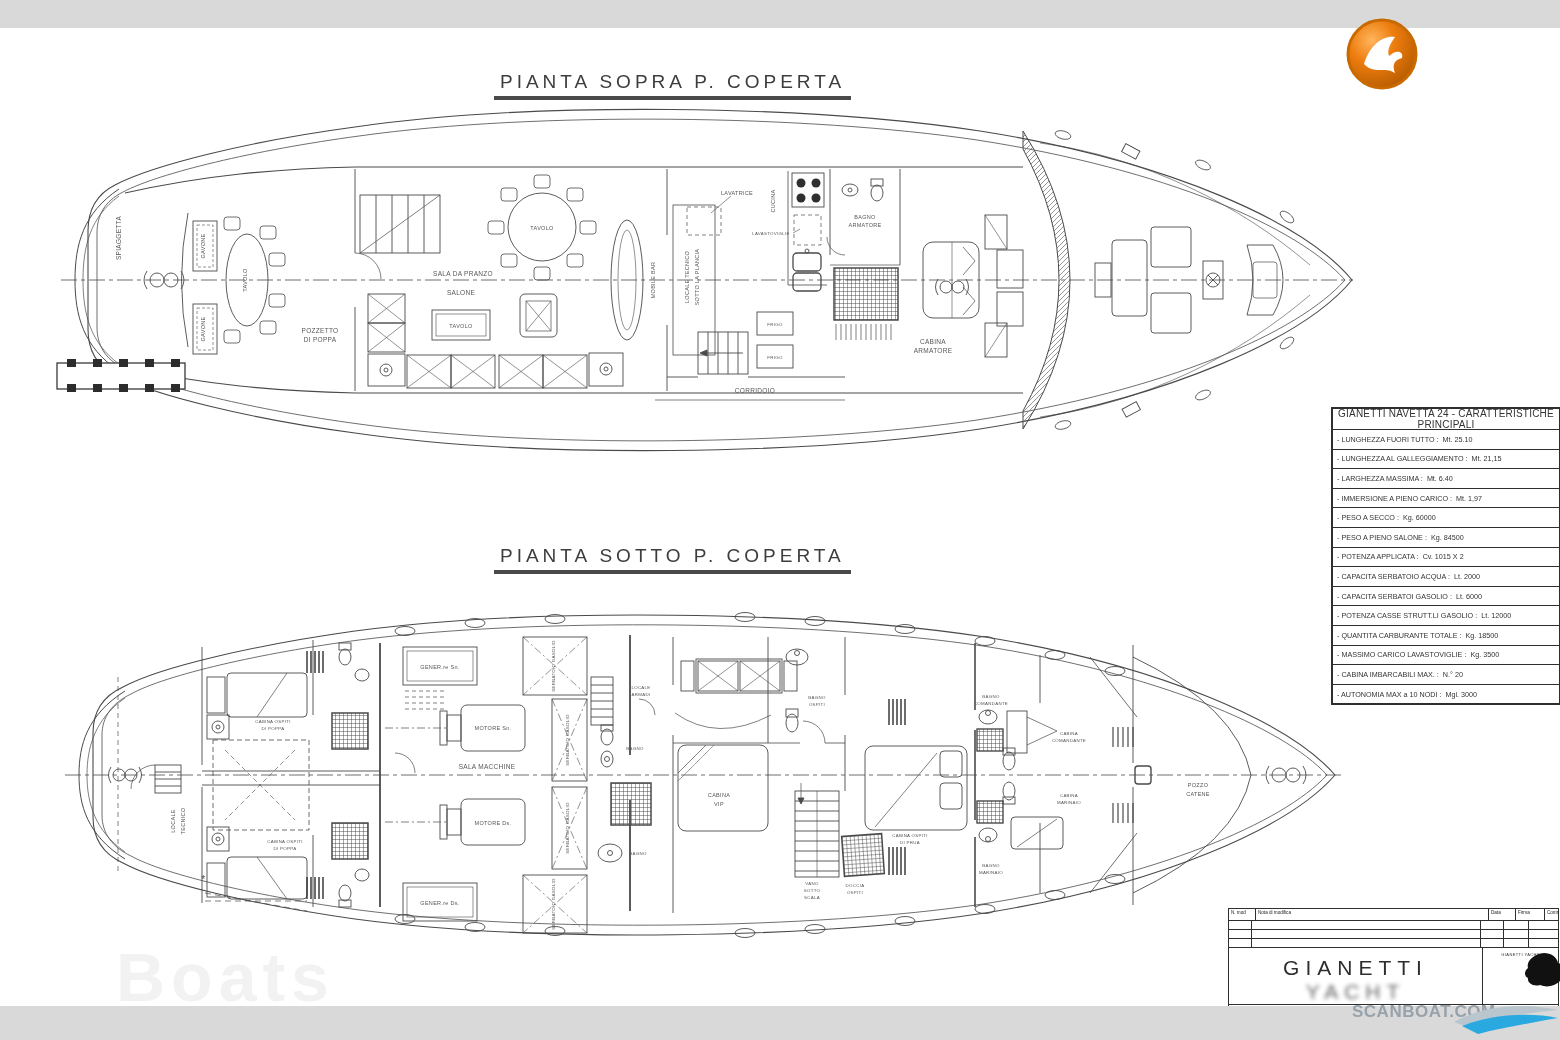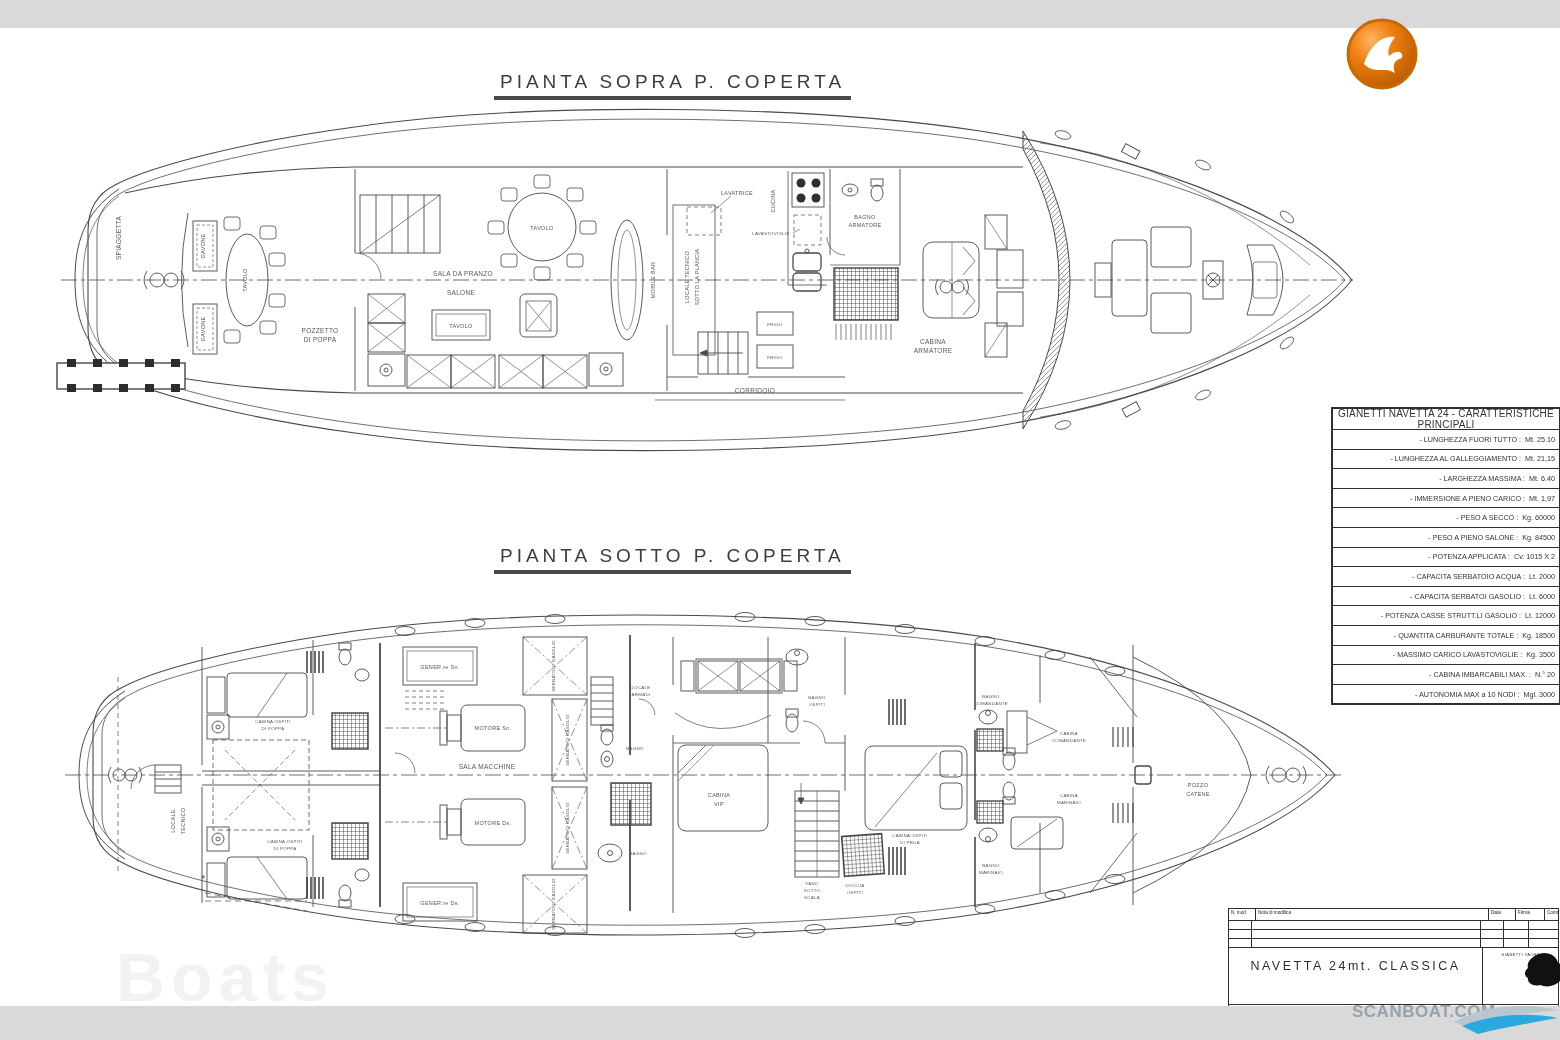--- a/index.html
+++ b/index.html
@@ -15,21 +15,21 @@
   svg{position:absolute;z-index:1;}
   #svg-upper{left:55px;top:95px;}
   #svg-lower{left:55px;top:595px;}
   svg text{fill:#565656;font-family:"Liberation Sans",sans-serif;letter-spacing:.3px;}
   .lb{font-size:6.5px;} .lbs{font-size:5.5px;} .lbt{font-size:4.4px;}
   
   #spec-table{position:absolute;left:1331px;top:407px;width:226px;border:2px solid #2f2f2f;
     background:#fff;z-index:2;font-size:7.2px;color:#333;}
   #spec-table .hdr{height:20px;display:flex;align-items:center;justify-content:center;
     text-align:center;border-bottom:1px solid #2f2f2f;font-size:10px;letter-spacing:.2px;padding:0 2px;}
-  #spec-table .row{height:18.6px;display:flex;align-items:center;justify-content:flex-end;
+  #spec-table .row{height:18.6px;display:flex;align-items:center;justify-content:flex-start;
     padding:0 4px;border-bottom:1px solid #2f2f2f;}
   #spec-table .row:last-child{border-bottom:none;}
   #spec-table .v{white-space:nowrap;padding-left:4px;}
   
   #title-block{position:absolute;left:1228px;top:908px;width:329px;height:130px;
     border:1.5px solid #2f2f2f;background:#fff;z-index:1;font-size:4.6px;color:#222;}
   #tb-head{display:flex;height:11px;border-bottom:1px solid #2f2f2f;}
   #tb-head div{border-right:1px solid #2f2f2f;padding:1px 2px;overflow:hidden;white-space:nowrap;}
   .tb-c1{width:22px;} .tb-c2{width:228px;} .tb-c3{width:22px;} .tb-c4{width:24px;} .tb-c5{flex:1;border-right:none!important;}
   .tb-thin{height:8px;border-bottom:1px solid #2f2f2f;position:relative;}
@@ -669,20 +669,22 @@
       <i style="left:299px"></i>
     </div>
   <div class="tb-thin">
       <i style="left:22px"></i>
       <i style="left:251px"></i>
       <i style="left:274px"></i>
       <i style="left:299px"></i>
     </div>
   <div id="tb-main">
     <div id="tb-brand">
+      <div class="l1"><span>GIANETTI</span>
+        <span class="smudge">YACHT</span></div>
       <div class="l2">NAVETTA 24mt. CLASSICA</div>
     </div>
     <div id="tb-logo">
       <svg width="46" height="38" viewBox="0 0 46 38">
         <path fill="#111" d="M23 2 C30 2 36 6 37 12 C41 13 43 17 41 21 C44 23 43 28 39 30 C34 35 26 37 19 34 C12 36 6 32 7 27 C3 25 3 20 7 17 C5 11 12 3 23 2 Z M14 30 L34 30 L32 34 L16 34 Z"></path>
       </svg>
       <div class="cap">GIANETTI YACHT</div>
     </div>
   </div>
   <div id="tb-bottom">

